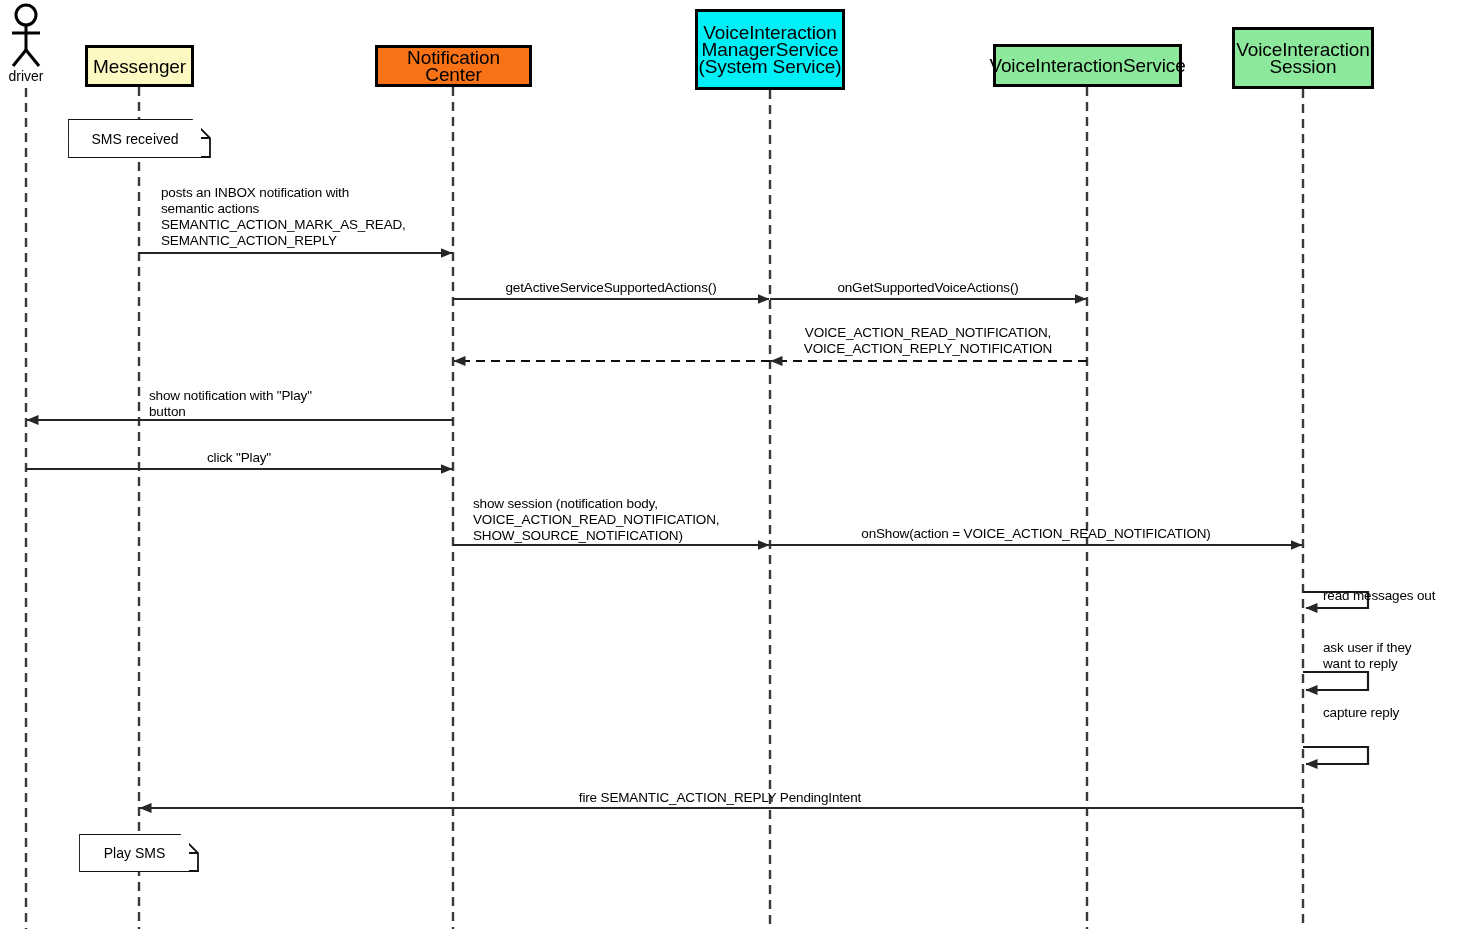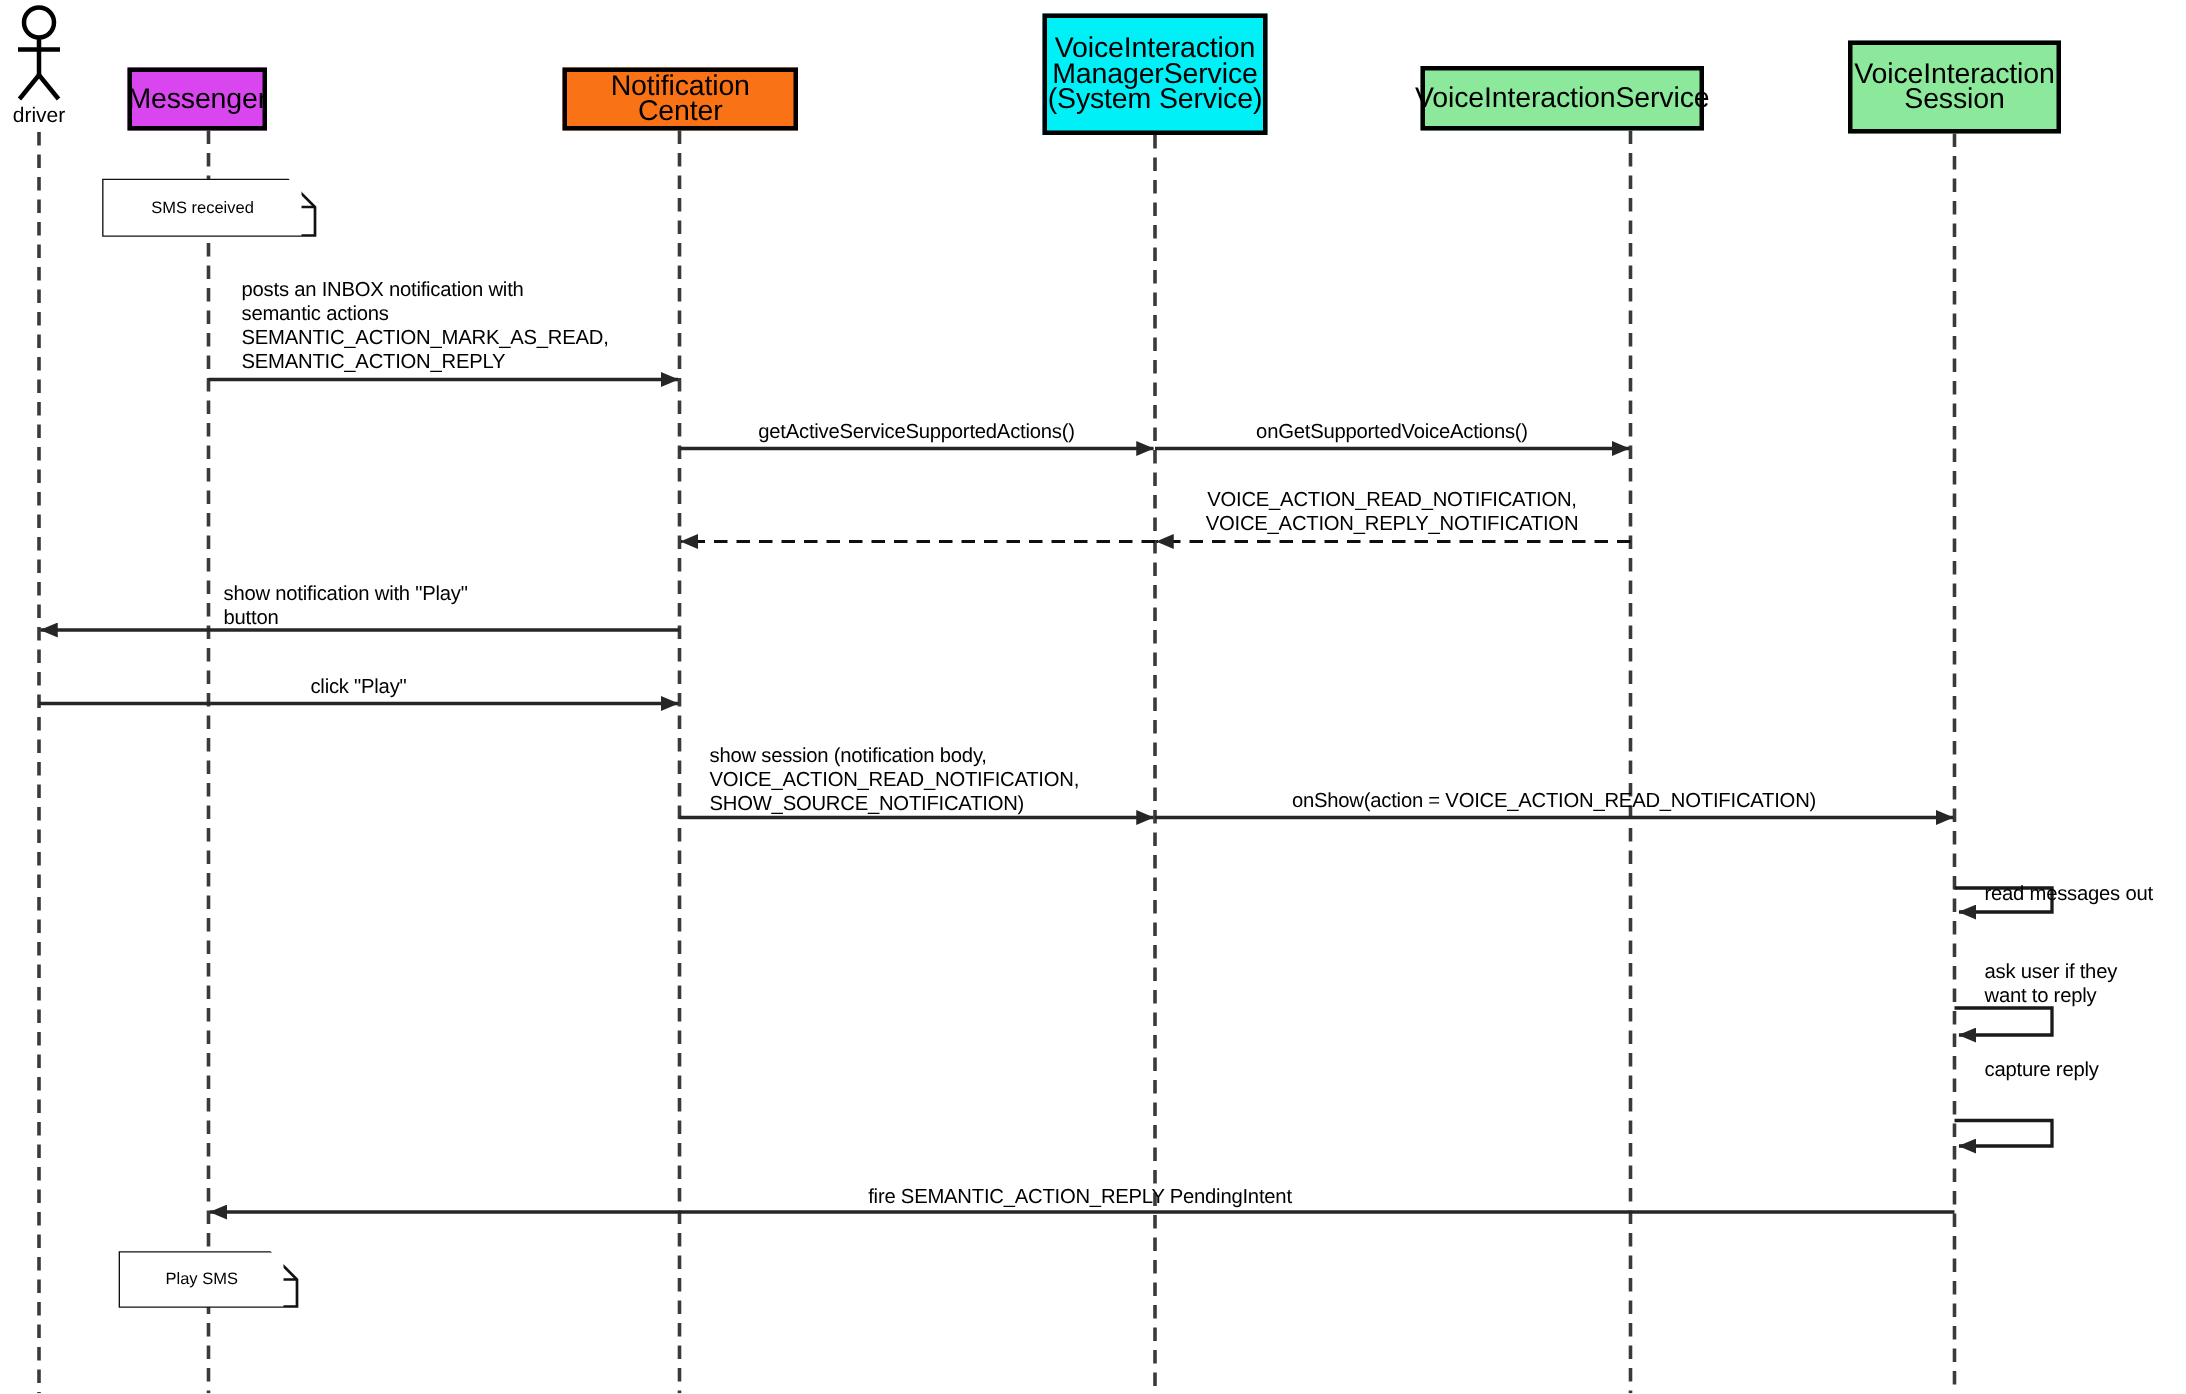--- a/index.html
+++ b/index.html
@@ -40,21 +40,21 @@
   }
   .participant-box.cyan { background: #00f0f8; }
   .participant-box.green { background: #8ce89a; }
   .note-box {
     position: absolute;
     box-sizing: border-box;
     background: #ffffff;
     display: flex;
     align-items: center;
     justify-content: center;
-    font-size: 11px;
+    font-size: 14px;
     color: #000000;
   }
   .msg-label {
     position: absolute;
     font-size: 13.5px;
     line-height: 16px;
     color: #000000;
     white-space: pre;
     letter-spacing: -0.15px;
   }
@@ -116,32 +116,32 @@
         <line x1="1303" y1="808" x2="140" y2="808" stroke="#262626" stroke-width="2.2" marker-end="url(#arrow-solid)"></line>
       </g>
     <g id="self-arrows">
         <path d="M 1303 592 L 1368 592 L 1368 608 L 1306 608" fill="none" stroke="#1a1a1a" stroke-width="2.2" marker-end="url(#arrow-solid)"></path>
         <path d="M 1303 672 L 1368 672 L 1368 690 L 1306 690" fill="none" stroke="#1a1a1a" stroke-width="2.2" marker-end="url(#arrow-solid)"></path>
         <path d="M 1303 747 L 1368 747 L 1368 764 L 1306 764" fill="none" stroke="#1a1a1a" stroke-width="2.2" marker-end="url(#arrow-solid)"></path>
       </g>
   </svg>
 
   <div id="participant-layer">
-      <div class="participant-box cyan" style="left: 85px; top: 45px; width: 93px; height: 42px; background: #d946ef;">
+      <div class="participant-box cyan" style="left: 85px; top: 45px; width: 109px; height: 42px; background: #fef9c3;">
         <span style="white-space: pre-line;">Messenger</span>
       </div>
       <div class="participant-box cyan" style="left: 375px; top: 45px; width: 157px; height: 42px; background: #f97316;">
         <span style="white-space: pre-line;">Notification Center</span>
       </div>
       <div class="participant-box cyan" style="left: 695px; top: 9px; width: 150px; height: 81px; background: rgb(0, 240, 248);">
         <span style="white-space: pre-line;">VoiceInteraction
 ManagerService
 (System Service)</span>
       </div>
-      <div class="participant-box green" style="left: 947px; top: 44px; width: 189px; height: 43px; background: rgb(140, 232, 154);">
+      <div class="participant-box green" style="left: 993px; top: 44px; width: 189px; height: 43px; background: rgb(140, 232, 154);">
         <span style="white-space: pre-line;">VoiceInteractionService</span>
       </div>
       <div class="participant-box green" style="left: 1232px; top: 27px; width: 142px; height: 62px; background: rgb(140, 232, 154);">
         <span style="white-space: pre-line;">VoiceInteraction
 Session</span>
       </div>
       <div class="note-box" style="left: 69px; top: 120px; width: 132px; height: 37px;">
         <span>SMS received</span>
       </div>
       <div class="note-box" style="left: 80px; top: 835px; width: 109px; height: 36px;">

